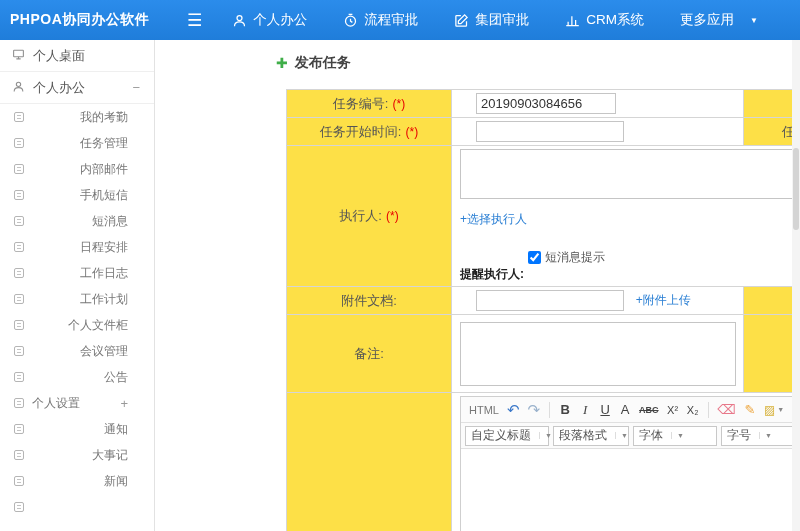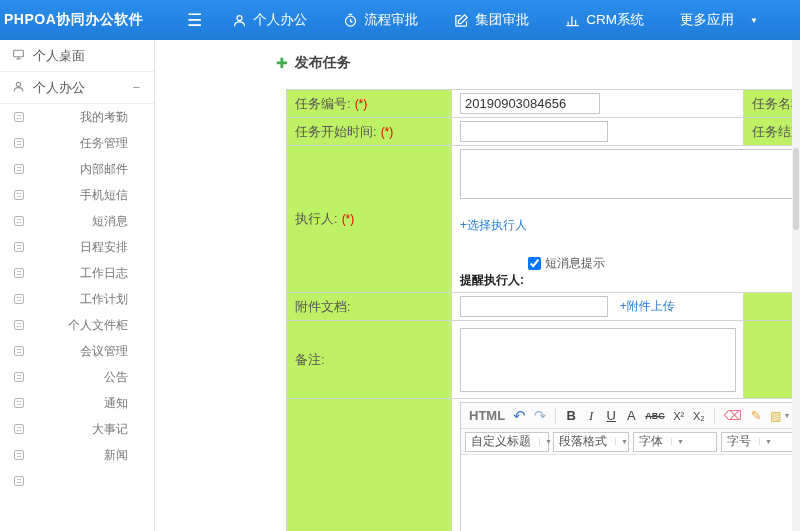--- a/index.html
+++ b/index.html
@@ -2,21 +2,21 @@
 <html><head>
 <meta charset="utf-8">
 <style>
   * { margin:0; padding:0; box-sizing:border-box; }
   html,body { width:800px; height:531px; overflow:hidden; background:#fff;
     font-family:"Liberation Sans","DejaVu Sans",sans-serif; }
 
   
   .header { position:absolute; top:0; left:0; right:0; height:40px;
     background:linear-gradient(#2b8ceb,#1f7dda); display:flex; align-items:center; color:#fff; z-index:5; }
-  .logo { width:155px; padding-left:4px; font-size:14px; font-weight:bold; letter-spacing:.5px; cursor:pointer; }
+  .logo { width:155px; padding-left:10px; font-size:14px; font-weight:bold; letter-spacing:.5px; cursor:pointer; }
   .hamburger { margin:0 30px 0 32px; font-size:17px; cursor:pointer; line-height:1; }
   .topnav { display:flex; align-items:center; gap:36px; }
   .nav-item { display:flex; align-items:center; gap:6px; font-size:13.5px; cursor:pointer; white-space:nowrap; }
   .nav-item svg { display:block; }
   .nav-caret { font-size:8px; margin-left:10px; cursor:pointer; }
 
   
   .sidebar { position:absolute; top:40px; left:0; bottom:0; width:155px;
     background:#fff; border-right:1px solid #e2e2e2; overflow:hidden; }
   .side-top { display:flex; align-items:center; height:32px; padding:0 14px 0 12px;
@@ -33,40 +33,40 @@
   
   .main { position:absolute; top:40px; left:156px; right:0; bottom:0; background:#fff; overflow:hidden; }
   .page-title { display:flex; align-items:center; gap:7px; margin:14px 0 0 120px;
     font-size:14px; font-weight:bold; color:#444; }
   .plus-ic { color:#3fae49; font-size:14px; font-weight:bold; }
 
   table.form { border-collapse:collapse; table-layout:fixed; width:830px;
     margin:17px 0 0 130px; }
   table.form td { border:1px solid #d5d5d5; padding:3px 8px; font-size:13px;
     color:#555; vertical-align:middle; }
-  td.lbl { background:#bef264; }
+  td.lbl { background:#fde047;text-align:center; }
   .req { color:#e60000; font-style:normal; margin-left:4px; font-size:12px; }
   .txt { height:21px; border:1px solid #c5c5c5; padding:0 4px; font-size:13px;
-    color:#333; font-family:inherit; }
+    color:#333; font-family:inherit;margin-left:16px; }
   textarea { border:1px solid #c5c5c5; resize:none; font-family:inherit; font-size:13px; color:#333; }
   .lnk { color:#2a7fd4; font-size:12px; cursor:pointer; text-decoration:none; display:inline-block; }
   .remind-line { margin-top:4px; display:flex; align-items:center; gap:4px; }
   .remind-lbl { font-weight:bold; color:#222; font-size:12px;margin-top:34px; }
   .sms-lbl { font-size:12px; color:#555; }
 
   
   td.editor-cell { padding:2px; vertical-align:top; }
   .editor { width:520px; border:1px solid #cfcfcf; }
   .tb { display:flex; align-items:center; padding:2px 4px; background:#fbfbfb;
     border-bottom:1px solid #e0e0e0; height:26px; }
   .tb-btn { display:inline-flex; align-items:center; justify-content:center;
     min-width:18px; height:20px; padding:0 3px; margin:0 1px; cursor:pointer;
     color:#444; font-size:13px; border-radius:2px; }
   .tb-sep { width:1px; height:16px; background:#ddd; margin:0 5px; }
-  .b-html { font-size:13px; font-weight:bold; color:#777; }
+  .b-html { font-size:11px; font-weight:normal; color:#777; }
   .b-undo { color:#3b78c9; font-size:15px; }
   .b-redo { color:#9ab2cc; font-size:15px; }
   .b-bold { font-weight:bold; }
   .b-italic { font-style:italic; font-family:"Liberation Serif",serif; }
   .b-under { text-decoration:underline; }
   .b-strike { font-size:9px; font-weight:bold; text-decoration:line-through; }
   .b-supsub { font-size:11px; }
   .b-eraser { color:#e8788a; font-size:13px; }
   .b-brush { color:#eda53c; font-size:13px; }
   .b-fill { color:#d8b23a; font-size:12px; }
@@ -193,20 +193,25 @@
   <div class="side-sub">
       <span class="mi"></span>
       <span>会议管理</span>
     </div>
   <div class="side-sub">
       <span class="mi"></span>
       <span>公告</span>
     </div>
   <div class="side-sub">
       <span class="mi"></span>
+      <span>个人设置</span>
+      <span class="side-toggle">+</span>
+    </div>
+  <div class="side-sub">
+      <span class="mi"></span>
       <span>通知</span>
     </div>
   <div class="side-sub">
       <span class="mi"></span>
       <span>大事记</span>
     </div>
   <div class="side-sub">
       <span class="mi"></span>
       <span>新闻</span>
     </div>
@@ -255,21 +260,21 @@
       </td>
 
     </tr>
 
     <tr>
       <td class="lbl" style="height:96px">
         <span>执行人:</span><em class="req">(*)</em>
       </td>
       <td colspan="3">
         <textarea style="width: 342px; height: 50px; display: block;"></textarea>
-        <a class="lnk" style="margin-top:18px">+选择执行人</a>
+        <a class="lnk" style="margin-top:12px">+选择执行人</a>
         <div class="remind-line">
           <span class="remind-lbl">提醒执行人:</span>
           <input type="checkbox" checked="checked" style="">
           <span class="sms-lbl">短消息提示</span>
         </div>
       </td>
     </tr>
 
     <tr>
       <td class="lbl" style="height:26px">

